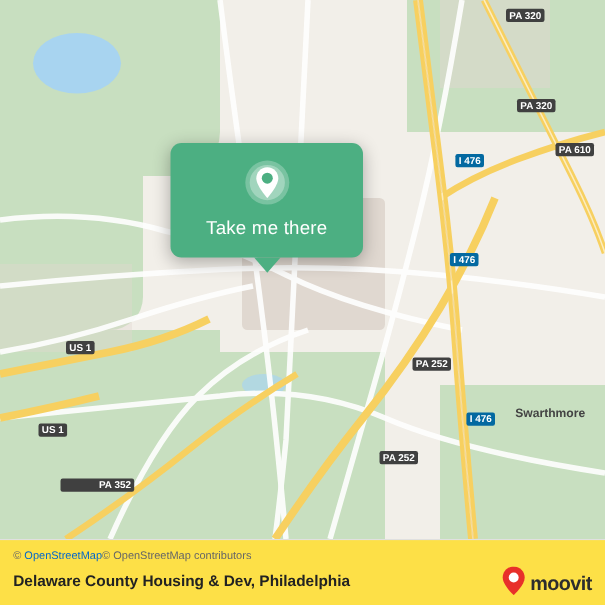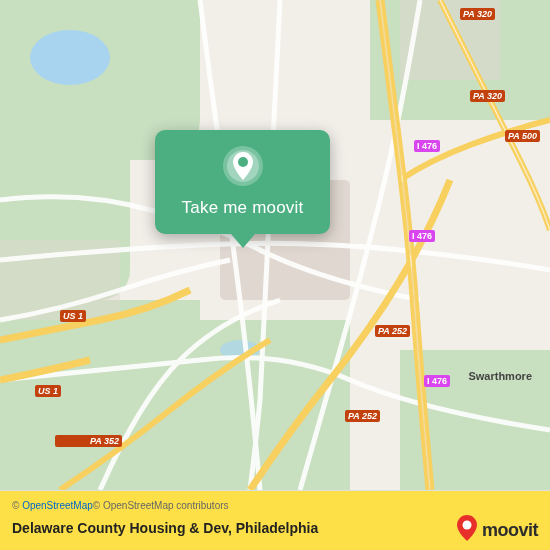--- a/index.html
+++ b/index.html
@@ -23,33 +23,32 @@
     #map-bg {
       width: 100%;
       height: 100%;
       position: absolute;
       top: 0; left: 0;
       background-color: #f2efe9;
     }
 
     .highway-label {
       position: absolute;
-      background: #d946ef;
+      background: #0369a1;
       color: white;
       font-size: 9px;
       font-weight: bold;
       padding: 1px 3px;
       border-radius: 2px;
       z-index: 10;
       white-space: nowrap;
     }
 
     .highway-label.green {
-      background: #c2410c;
-      font-style: italic;
+      background: #404040;
     }
 
     
     .water {
       position: absolute;
       background: #a8d4f0;
       z-index: 2;
     }
 
     
@@ -231,21 +230,21 @@
         <path d="M 380,0 Q 390,80 400,160 Q 410,240 415,310 Q 420,380 430,490"></path>
         <path d="M 440,0 Q 460,40 480,80 Q 500,120 520,160 Q 540,200 550,230"></path>
       </g>
 
     </svg>
 
     <div class="highway-label green" style="top:8px;right:55px;">PA 320</div>
 
     <div class="highway-label green" style="top:90px;right:45px;">PA 320</div>
 
-    <div class="highway-label green" style="top:130px;right:10px;">PA 500</div>
+    <div class="highway-label green" style="top:130px;right:10px;">PA 610</div>
 
     <div class="highway-label" style="top:140px;right:110px;">I 476</div>
 
     <div class="highway-label" style="top:230px;right:115px;">I 476</div>
 
     <div class="highway-label" style="top:375px;right:100px;">I 476</div>
 
     <div class="highway-label green" style="top:310px;left:60px;">US 1</div>
 
     <div class="highway-label green" style="top:385px;left:35px;">US 1</div>
@@ -263,21 +262,21 @@
   <div id="popup-card">
 
     <svg class="pin-icon" viewBox="0 0 44 44" fill="none" xmlns="http://www.w3.org/2000/svg">
       <circle cx="22" cy="22" r="20" fill="white" opacity="0.25"></circle>
       <circle cx="22" cy="22" r="16" fill="white" opacity="0.3"></circle>
 
       <path d="M22 8 C16,8 12,13 12,18 C12,25 22,36 22,36 C22,36 32,25 32,18 C32,13 28,8 22,8 Z" fill="white"></path>
       <circle cx="22" cy="18" r="5" fill="#4caf82"></circle>
     </svg>
 
-    <div class="take-me-there-btn">Take me moovit</div>
+    <div class="take-me-there-btn">Take me there</div>
   </div>
 
 </div>
 
 <div id="bottom-bar">
   <div id="attribution">
     <span>© </span><a href="#">OpenStreetMap</a><span>© OpenStreetMap contributors</span>
   </div>
   <div id="location-title">
     <span>Delaware County Housing &amp; Dev, Philadelphia</span>

